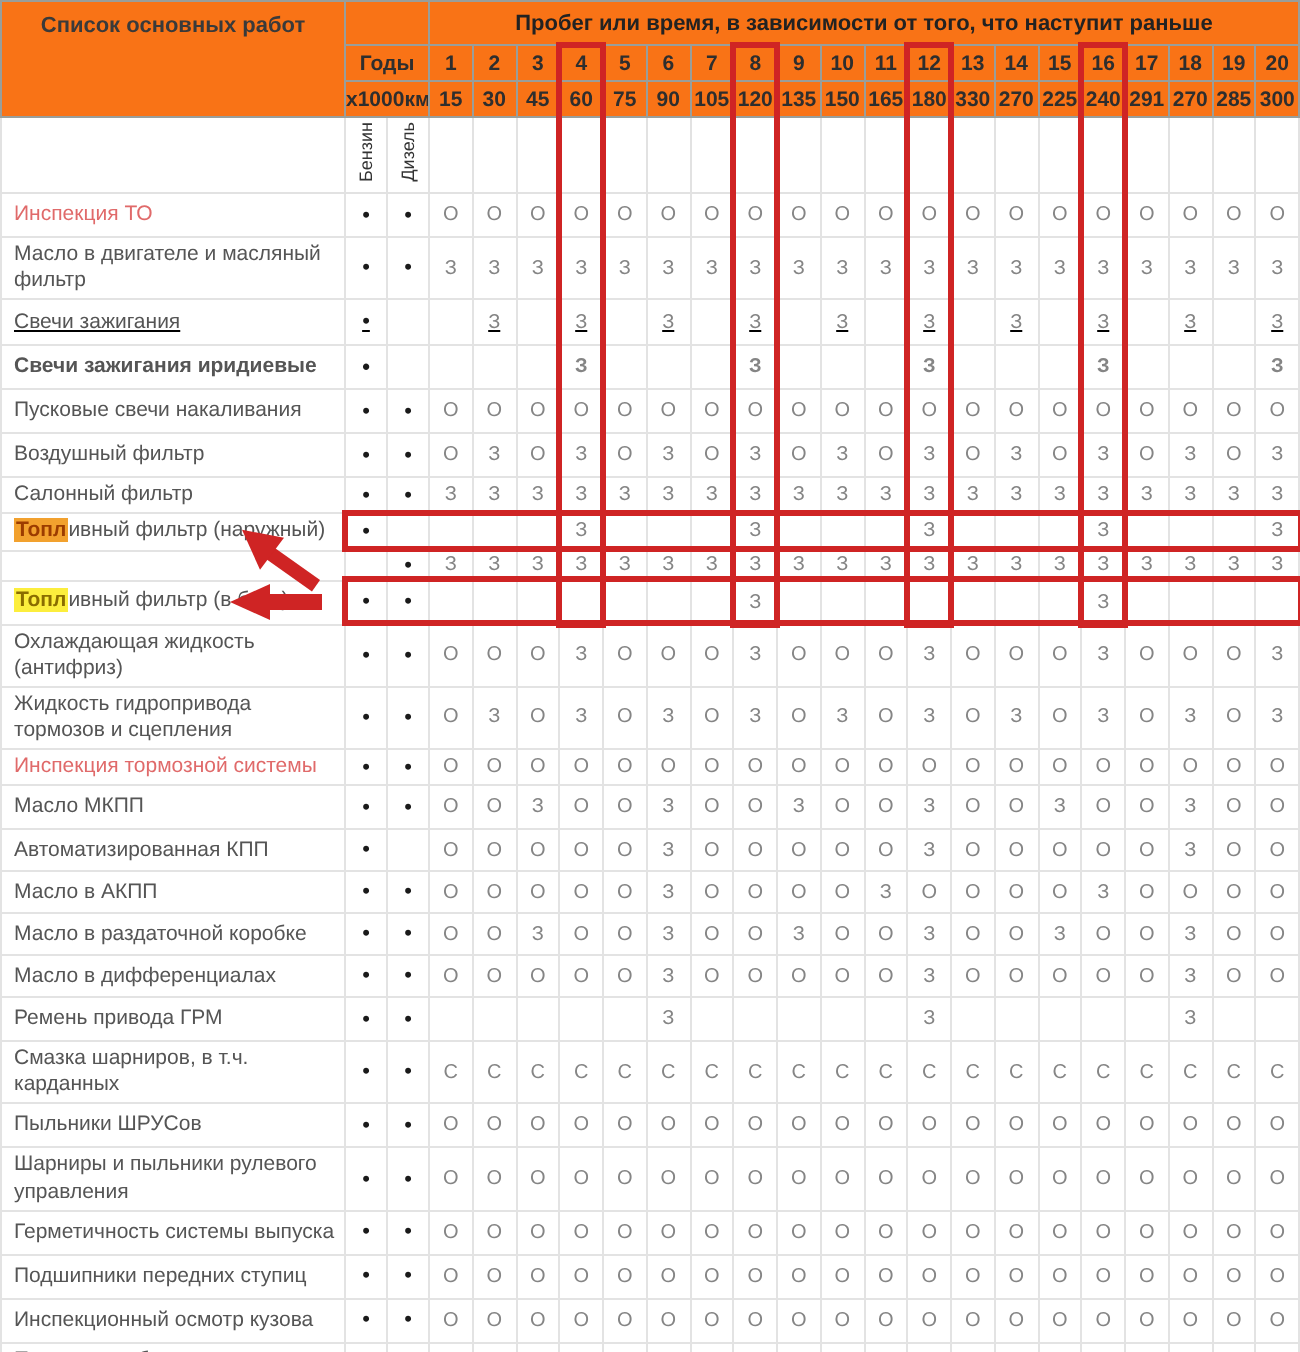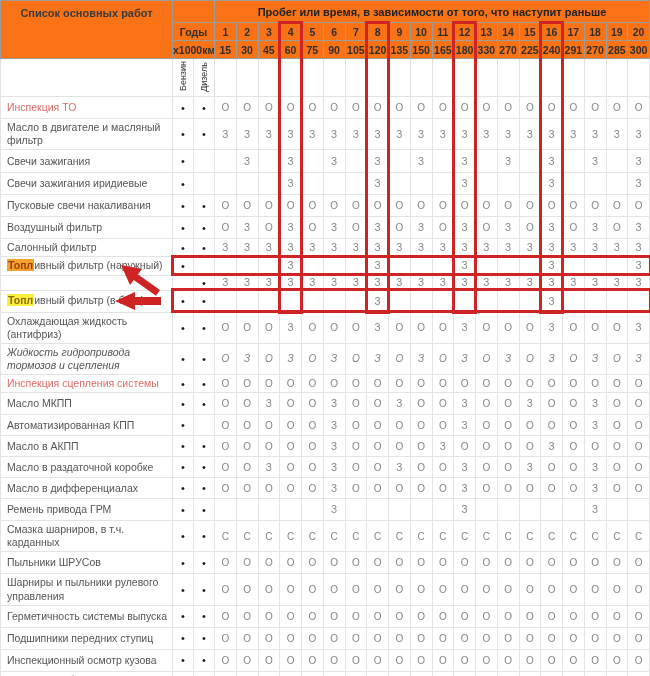--- a/index.html
+++ b/index.html
@@ -242,21 +242,21 @@
           <td>З</td>
           <td>З</td>
           <td>З</td>
           <td>З</td>
           <td>З</td>
           <td>З</td>
           <td>З</td>
           <td>З</td>
           <td>З</td>
         </tr>
-        <tr style="height: 23px;">
+        <tr style="height: 23px; text-decoration: underline;">
           <td class="label-cell">Свечи зажигания</td>
           <td class="mark-cell">•</td>
           <td class="mark-cell"></td>
           <td></td>
           <td>З</td>
           <td></td>
           <td>З</td>
           <td></td>
           <td>З</td>
           <td></td>
@@ -267,21 +267,21 @@
           <td>З</td>
           <td></td>
           <td>З</td>
           <td></td>
           <td>З</td>
           <td></td>
           <td>З</td>
           <td></td>
           <td>З</td>
         </tr>
-        <tr style="height: 22px;">
+        <tr style="height: 22px; font-weight: bold;">
           <td class="label-cell">Свечи зажигания иридиевые</td>
           <td class="mark-cell">•</td>
           <td class="mark-cell"></td>
           <td></td>
           <td></td>
           <td></td>
           <td>З</td>
           <td></td>
           <td></td>
           <td></td>
@@ -467,21 +467,21 @@
           <td>З</td>
           <td>О</td>
           <td>О</td>
           <td>О</td>
           <td>З</td>
           <td>О</td>
           <td>О</td>
           <td>О</td>
           <td>З</td>
         </tr>
-        <tr style="height: 29px; font-style: italic;">
+        <tr style="height: 29px;">
           <td class="label-cell">Жидкость гидропривода тормозов и сцепления</td>
           <td class="mark-cell">•</td>
           <td class="mark-cell">•</td>
           <td>О</td>
           <td>З</td>
           <td>О</td>
           <td>З</td>
           <td>О</td>
           <td>З</td>
           <td>О</td>
@@ -493,21 +493,21 @@
           <td>О</td>
           <td>З</td>
           <td>О</td>
           <td>З</td>
           <td>О</td>
           <td>З</td>
           <td>О</td>
           <td>З</td>
         </tr>
         <tr style="height: 15px;">
-          <td class="label-cell red-label">Инспекция сцепления системы</td>
+          <td class="label-cell red-label">Инспекция тормозной системы</td>
           <td class="mark-cell">•</td>
           <td class="mark-cell">•</td>
           <td>О</td>
           <td>О</td>
           <td>О</td>
           <td>О</td>
           <td>О</td>
           <td>О</td>
           <td>О</td>
           <td>О</td>

